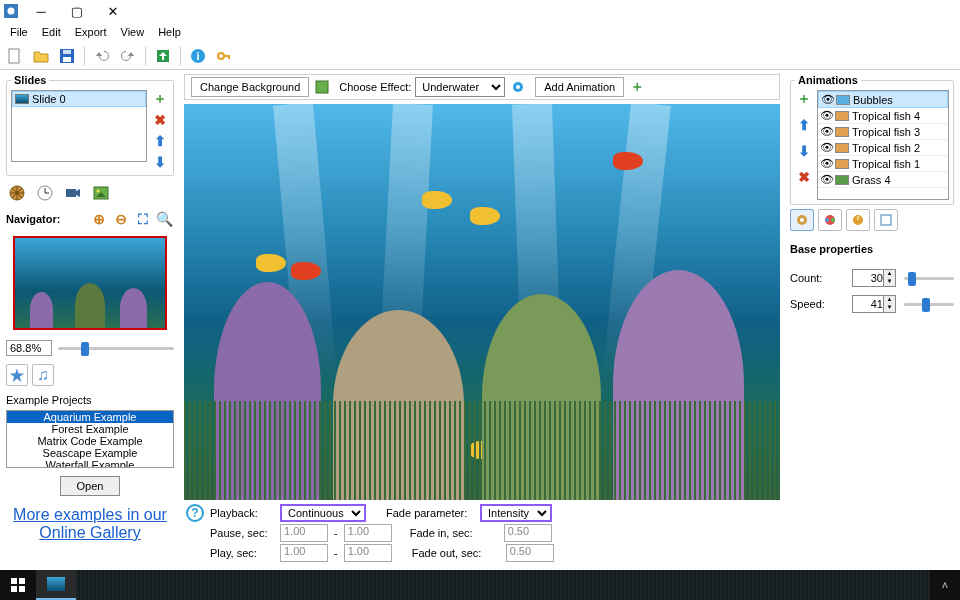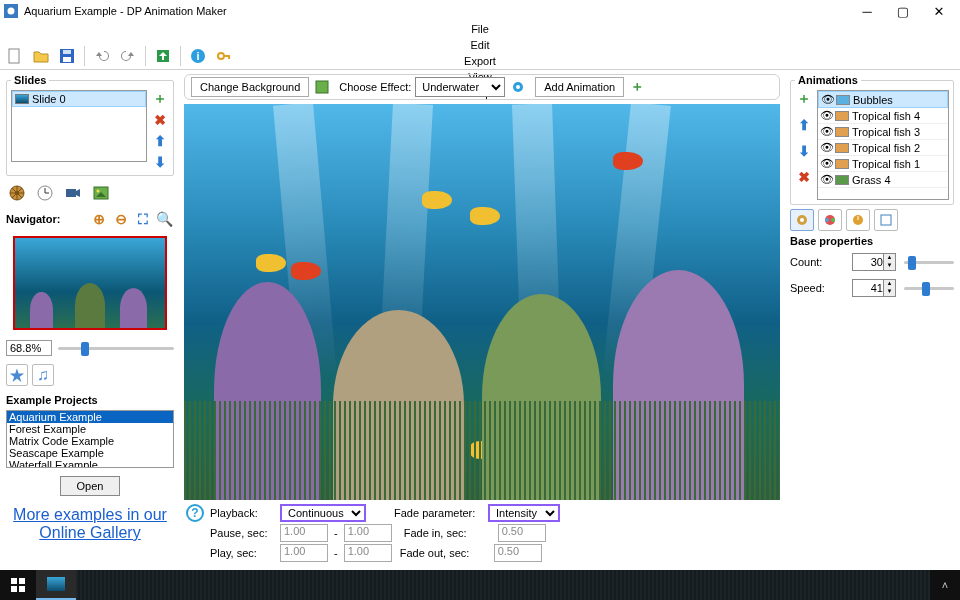--- a/index.html
+++ b/index.html
@@ -6,21 +6,21 @@
 html, body { width: 960px; height: 600px; background: #fff; overflow: hidden; }
 
 
 .titlebar { height: 22px; display: flex; align-items: center; padding: 0 4px; background: #fff; }
 .titlebar .app-icon { width: 14px; height: 14px; margin-right: 6px; }
 .titlebar .title { flex: 1; }
 .win-btns { display: flex; gap: 2px; }
 .win-btn { width: 34px; height: 20px; display: flex; align-items: center; justify-content: center; font-size: 13px; cursor: default; }
 
 
-.menubar { height: 20px; display: flex; align-items: center; padding: 0 4px; gap: 2px; background: #fff; flex-direction: column; }
+.menubar { height: 20px; display: flex; align-items: center; padding: 0 4px; gap: 2px; background: #fff; }
 .menubar span { padding: 1px 6px; cursor: default; }
 
 
 .maintoolbar { height: 28px; display: flex; align-items: center; padding: 0 4px; gap: 4px; border-bottom: 1px solid #d0d0d0; }
 .tbtn { width: 22px; height: 22px; display: flex; align-items: center; justify-content: center; border-radius: 2px; cursor: default; }
 .sep { width: 1px; height: 20px; background: #d0d0d0; margin: 0 2px; }
 
 
 .body { display: flex; height: 500px; }
 .left { width: 180px; padding: 4px 6px; display: flex; flex-direction: column; gap: 4px; }
@@ -51,29 +51,29 @@
 .zoom-val { width: 46px; border: 1px solid #999; padding: 1px 3px; background: #fff; }
 .slider { flex: 1; height: 20px; position: relative; }
 .slider .track { position: absolute; top: 9px; left: 0; right: 0; height: 3px; background: #c8c8c8; border-radius: 2px; }
 .slider .thumb { position: absolute; top: 4px; width: 8px; height: 14px; background: #2d7cd1; border-radius: 2px; }
 
 
 .fav-row { display: flex; gap: 4px; padding: 2px 0; }
 .fav-row .ibtn { width: 22px; height: 22px; border: 1px solid #bbb; border-radius: 2px; background: #fff; }
 
 
-.examples-title { font-weight: bold; margin-top: 2px; }
-.examples-list { border: 1px solid #999; height: 58px; overflow-y: scroll; background: #fff; }
+.examples-title { font-weight: normal; margin-top: 2px; }
+.examples-list { border: 1px solid #999; height: 58px; overflow-y: scroll; background: #fff; text-align: center; }
 .examples-list .li { padding: 0 2px; }
 .examples-list .li.sel { background: #0a64c2; color: #fff; }
 .open-btn { display: block; margin: 4px auto; width: 60px; height: 20px; border: 1px solid #888; background: #efefef; cursor: default; }
 .link { color: #1a5fd0; text-decoration: underline; text-align: center; display: block; margin-top: 2px; font-size: 16px; }
 
 
-.ctop { height: 26px; border: 1px solid #d0d0d0; border-radius: 6px; display: flex; align-items: center; padding: 0 6px; gap: 8px; margin-bottom: 4px; }
+.ctop { height: 26px; border: 1px solid #d0d0d0; border-radius: 0; display: flex; align-items: center; padding: 0 6px; gap: 8px; margin-bottom: 4px; }
 .ctop .grp { display: flex; align-items: center; gap: 4px; }
 .ctop button { height: 20px; padding: 0 8px; border: 1px solid #aaa; background: #fff; cursor: default; }
 .ctop select { height: 20px; border: 1px solid #888; background: #fff; padding: 0 2px; width: 90px; }
 
 
 .canvas-wrap { flex: 1; background: #000; display: flex; align-items: center; justify-content: center; overflow: hidden; }
 .canvas { width: 100%; height: 100%; background: linear-gradient(#51b8ea 0%, #2a8cbb 30%, #106087 55%, #1a6b58 80%, #2d5f3d 100%); position: relative; }
 .ray { position: absolute; top: 0; width: 40px; height: 70%; background: linear-gradient(rgba(255,255,255,0.35), transparent); transform-origin: top center; }
 .fish { position: absolute; width: 30px; height: 18px; border-radius: 40% 60% 60% 40%; }
 .coral { position: absolute; bottom: 0; border-radius: 50% 50% 0 0; }
@@ -94,21 +94,21 @@
 .eye { width: 12px; text-align: center; }
 .anim-thumb { width: 14px; height: 10px; border: 1px solid #888; }
 .right .vbtns { gap: 8px; }
 
 
 .tabs { display: flex; gap: 4px; }
 .tabs .tab { width: 24px; height: 22px; border: 1px solid #bbb; border-radius: 2px; background: #fff; display: flex; align-items: center; justify-content: center; }
 .tabs .tab.active { background: #e8f1fb; border-color: #7aa7d8; }
 
 
-.bp-title { font-weight: bold; margin: 0 0; }
+.bp-title { font-weight: bold; margin: 8px 0; }
 .bp-row { display: flex; align-items: center; gap: 4px; height: 22px; }
 .bp-row label { width: 58px; }
 .spinner { display: flex; width: 44px; height: 18px; border: 1px solid #888; }
 .spinner input { width: 30px; border: none; text-align: right; font-size: 11px; }
 .spinner .arrows { width: 12px; display: flex; flex-direction: column; border-left: 1px solid #888; }
 .spinner .arrows span { flex: 1; font-size: 6px; text-align: center; line-height: 7px; background: #eee; }
 .bp-row .slider { flex: 1; margin-left: 4px; }
 
 
 .taskbar { position: absolute; left: 0; right: 0; bottom: 0; height: 30px; background: #101010; display: flex; align-items: center; color: #ccc; }
@@ -122,21 +122,20 @@
 svg { display: block; }
 </style>
 </head>
 <body>
 
 <div class="titlebar">
   <svg class="app-icon" viewBox="0 0 16 16">
       <rect width="16" height="16" fill="#3a7bbf"></rect>
       <circle cx="8" cy="8" r="4" fill="#fff"></circle>
     </svg>
-  <span class="title">Aquarium Example - DP Animation Maker</span>
   <div class="win-btns">
     <div class="win-btn">─</div>
     <div class="win-btn">▢</div>
     <div class="win-btn">✕</div>
   </div>
 </div>
 
 <div class="menubar">
   <span>File</span>
   <span>Edit</span>
@@ -335,39 +334,39 @@
         <div class="coral" style="left:72%;width:22%;height:58%;background:#9a7ab0"></div>
         <div style="position:absolute;bottom:0;left:0;right:0;height:25%;background:repeating-linear-gradient(90deg,#3a6a3a 0,#3a6a3a 2px,transparent 2px,transparent 5px)"></div>
       </div>
     </div>
 
     <div class="cbot">
       <div class="prow">
         <div class="help-circ">?</div>
         <label>Playback:</label>
         <select style="width:86px"><option>Continuous</option></select>
-        <label style="width:88px;margin-left:22px">Fade parameter:</label>
+        <label style="width:88px;margin-left:14px">Fade parameter:</label>
         <select style="width:72px"><option>Intensity</option></select>
       </div>
       <div class="prow">
         <div style="width:18px"></div>
         <label>Pause, sec:</label>
         <div class="numbox">1.00</div>
         <span>-</span>
         <div class="numbox">1.00</div>
-        <label style="width:88px;margin-left:6px">Fade in, sec:</label>
+        <label style="width:88px;margin-left:12px">Fade in, sec:</label>
         <div class="numbox">0.50</div>
       </div>
       <div class="prow">
         <div style="width:18px"></div>
         <label>Play, sec:</label>
         <div class="numbox">1.00</div>
         <span>-</span>
         <div class="numbox">1.00</div>
-        <label style="width:88px;margin-left:2px">Fade out, sec:</label>
+        <label style="width:88px;margin-left:14px">Fade out, sec:</label>
         <div class="numbox">0.50</div>
       </div>
     </div>
   </div>
 
   <div class="right">
     <fieldset>
       <legend>Animations</legend>
       <div class="anim-body">
         <div class="vbtns">

